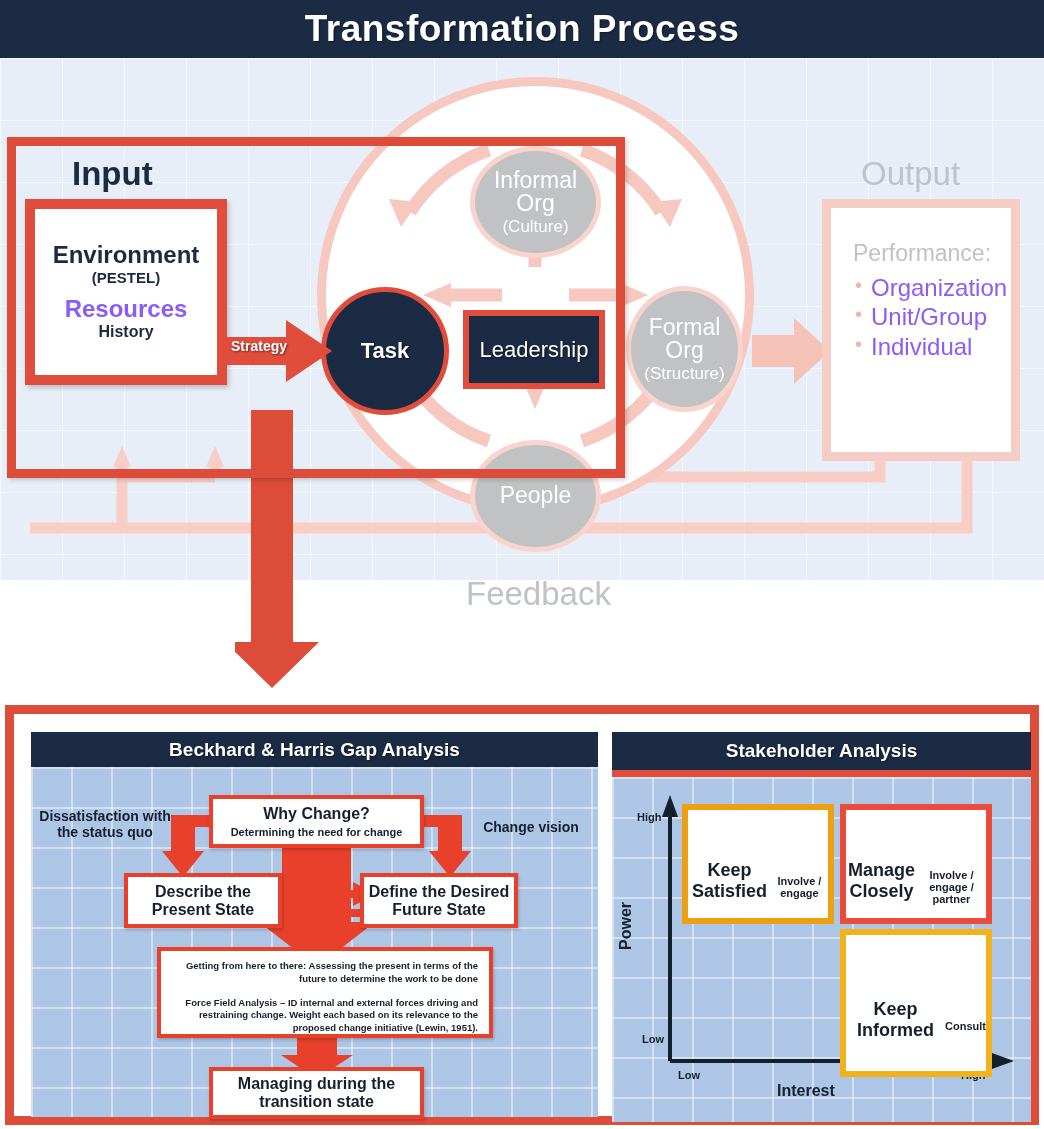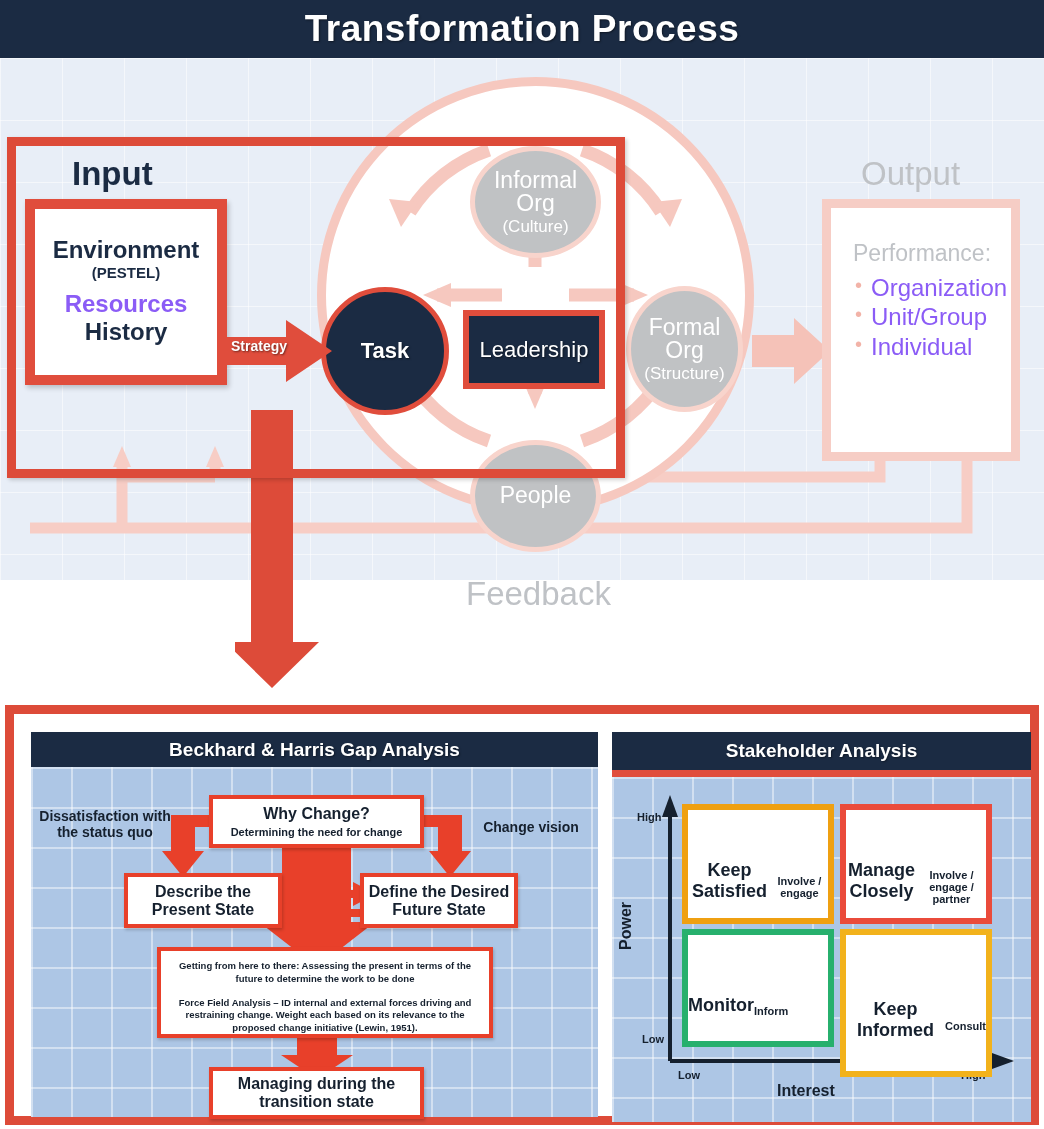--- a/index.html
+++ b/index.html
@@ -91,21 +91,21 @@
   }
   .input-box {
     position: absolute; left: 25px; top: 141px; width: 202px; height: 186px;
     background: #ffffff; border: 10px solid #e04d3c; z-index: 6;
     display: flex; flex-direction: column; align-items: center; justify-content: center;
     box-shadow: 2px 3px 5px rgba(0,0,0,.2);
   }
   .input-box .l1 { font-size: 24px; font-weight: bold; color: #1b2b43; line-height: 1.0; }
   .input-box .l2 { font-size: 15px; font-weight: bold; color: #1b2b43; margin-top: 2px; }
   .input-box .l3 { font-size: 24px; font-weight: bold; color: #8b5cf6; margin-top: 9px; }
-  .input-box .l4 { font-size: 24px; font-weight: bold; color: #1b2b43; }
+  .input-box .l4 { font-size: 16px; font-weight: bold; color: #1b2b43; }
 
   
   .strategy-arrow {
     position: absolute; left: 224px; top: 262px; width: 108px; height: 62px; z-index: 7;
   }
   .strategy-label {
     position: absolute; left: 231px; top: 280px;
     font-size: 14px; font-weight: bold; color: #ffffff; z-index: 8;
     text-shadow: 1px 1px 2px rgba(0,0,0,.5);
   }
@@ -176,21 +176,21 @@
     text-align: center; color: #15202e; box-shadow: 1px 2px 3px rgba(0,0,0,.2);
   }
   .gbox .big { font-size: 16px; font-weight: bold; }
   .gbox .small { font-size: 11px; font-weight: bold; margin-top: 3px; }
   .g-why     { left: 178px; top: 28px;  width: 215px; height: 53px; }
   .g-present { left: 93px;  top: 106px; width: 158px; height: 55px; }
   .g-future  { left: 329px; top: 106px; width: 158px; height: 55px; }
   .g-text {
     position: absolute; left: 126px; top: 180px; width: 336px; height: 91px;
     background: #ffffff; border: 4px solid #e8402a;
-    padding: 9px 11px; text-align: center;
+    padding: 9px 11px; text-align: right;
     box-shadow: 1px 2px 3px rgba(0,0,0,.2);
   }
   .g-text p { font-size: 9.5px; font-weight: bold; color: #15202e; line-height: 1.35; }
   .g-text p + p { margin-top: 11px; }
   .g-manage  { left: 178px; top: 300px; width: 215px; height: 52px; }
 
   .side-label {
     position: absolute; font-size: 14px; font-weight: bold; color: #15202e;
     line-height: 1.15; text-align: center;
   }
@@ -409,23 +409,19 @@
       <div class="ax-power">Power</div>
 
       <div class="quad q-keepsat">
         <span class="t">Keep Satisfied</span>
         <span class="s">Involve / engage</span>
       </div>
       <div class="quad q-manage">
         <span class="t">Manage Closely</span>
         <span class="s">Involve / engage / partner</span>
       </div>
-      <div class="quad q-monitor">
-        <span class="t">Monitor</span>
-        <span class="s">Inform</span>
-      </div>
       <div class="quad q-informed">
         <span class="t">Keep Informed</span>
         <span class="s">Consult</span>
       </div>
     </div>
   </div>
 </div>
 
 </body></html>

